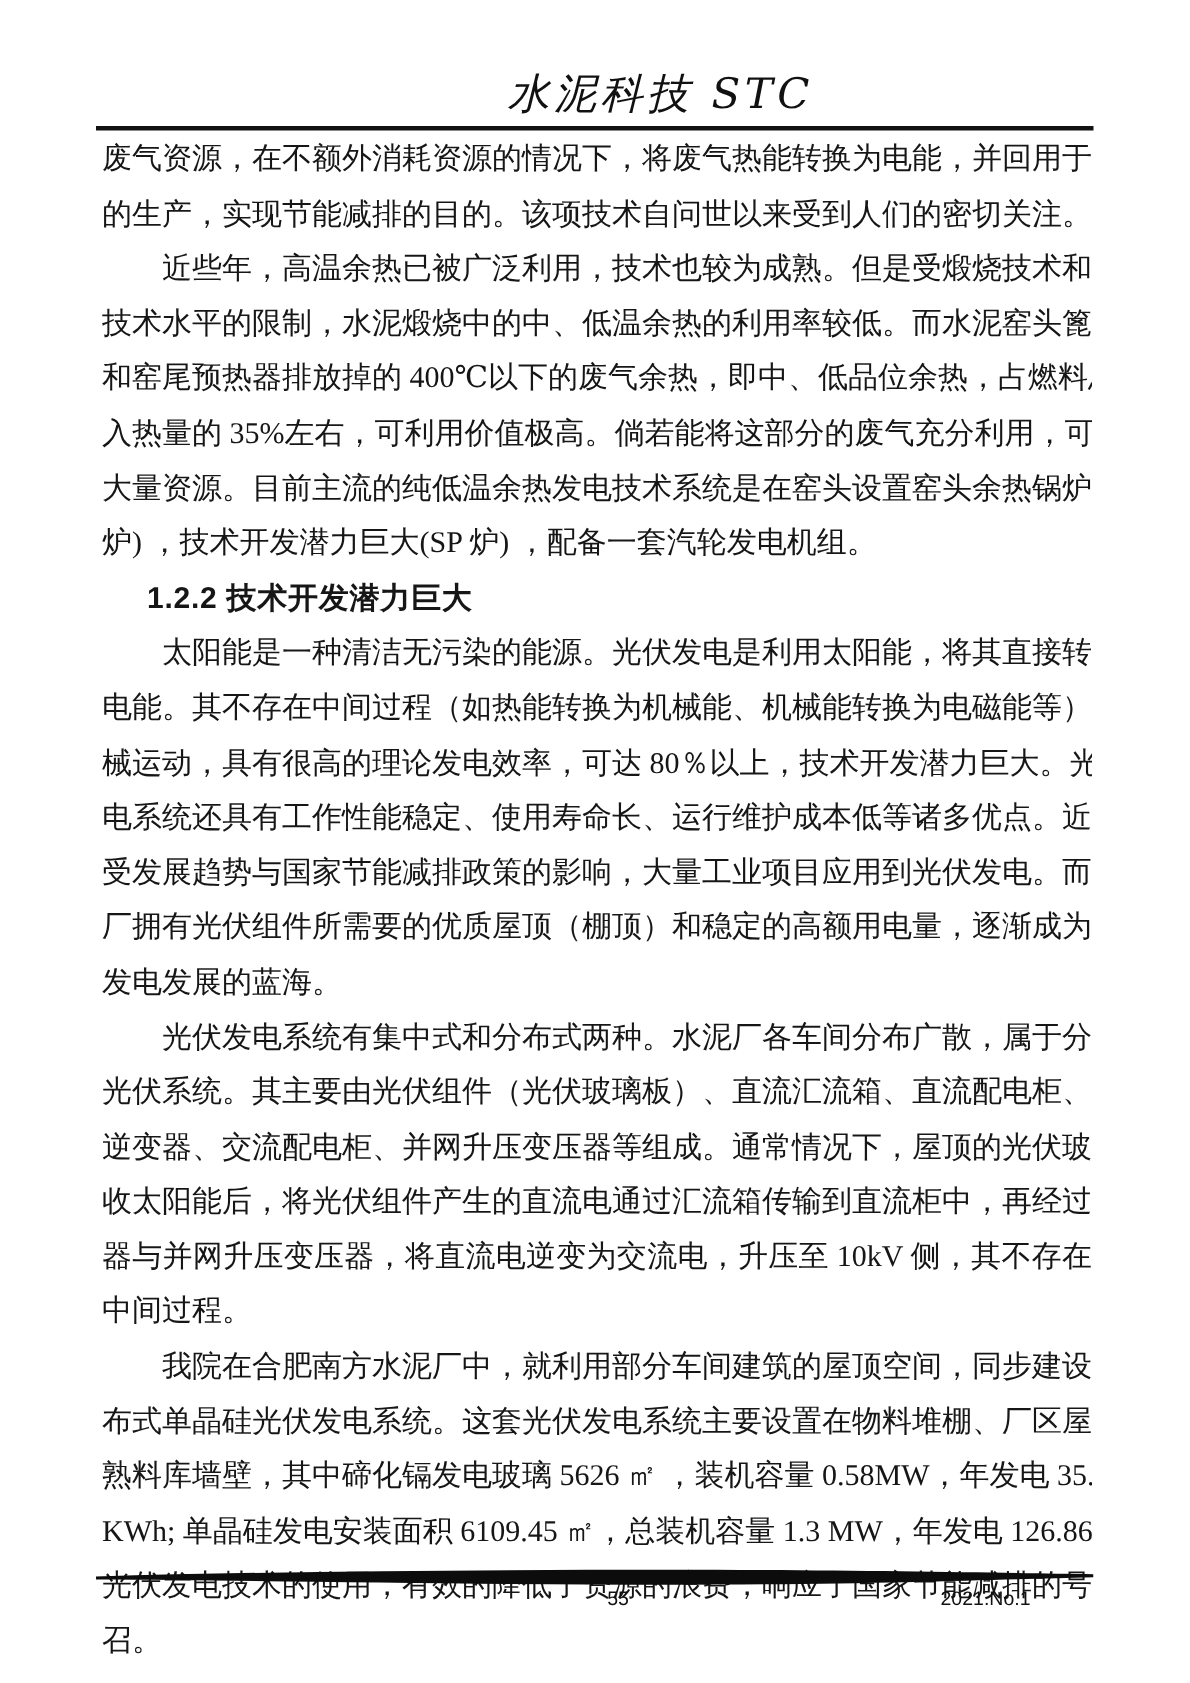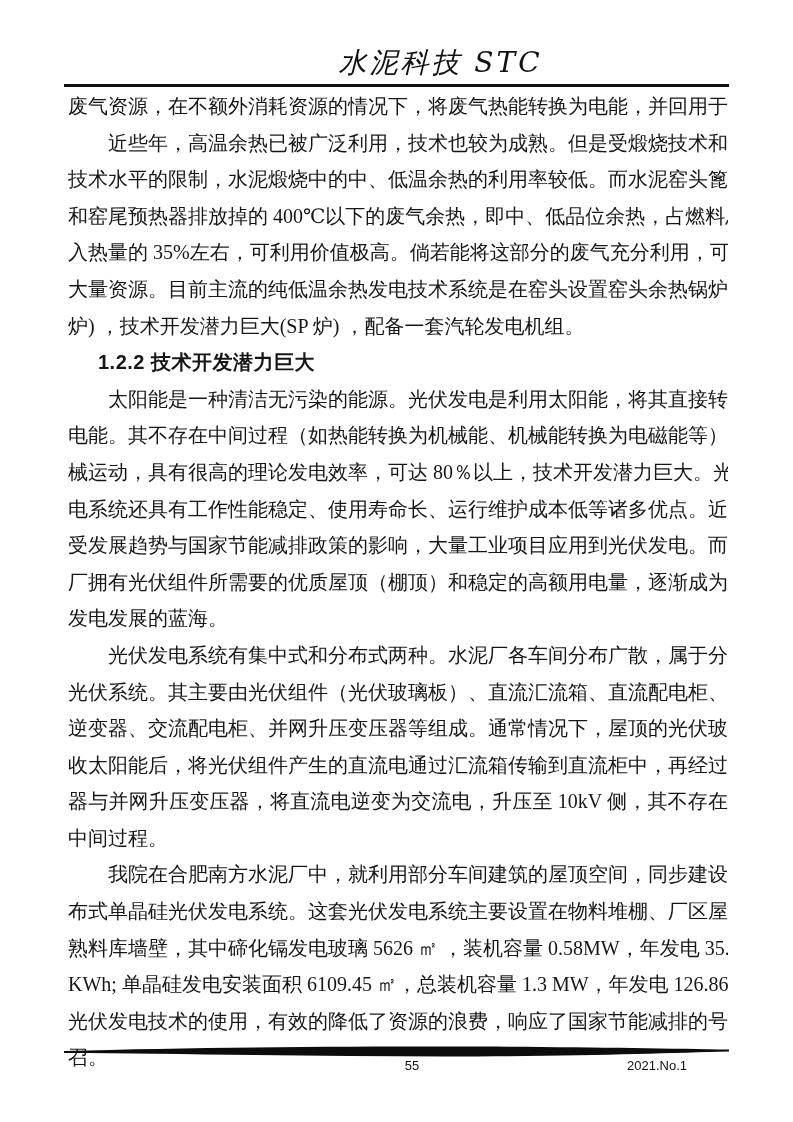--- a/index.html
+++ b/index.html
@@ -82,20 +82,21 @@
 <body>
 
 <div class="page">
 
   <div class="journal-title">水泥科技 STC</div>
 
   <div class="header-rule"></div>
 
   <div class="body-text">
       <div class="line">废气资源，在不额外消耗资源的情况下，将废气热能转换为电能，并回用于水泥</div>
+      <div class="line last">的生产，实现节能减排的目的。该项技术自问世以来受到人们的密切关注。</div>
       <div class="line indent">近些年，高温余热已被广泛利用，技术也较为成熟。但是受煅烧技术和节能</div>
       <div class="line">技术水平的限制，水泥煅烧中的中、低温余热的利用率较低。而水泥窑头篦 冷机</div>
       <div class="line">和窑尾预热器排放掉的 400℃以下的废气余热，即中、低品位余热，占燃料总输</div>
       <div class="line">入热量的 35%左右，可利用价值极高。倘若能将这部分的废气充分利用，可节约</div>
       <div class="line">大量资源。目前主流的纯低温余热发电技术系统是在窑头设置窑头余热锅炉(AQC</div>
       <div class="line last">炉) ，技术开发潜力巨大(SP 炉) ，配备一套汽轮发电机组。</div>
       <div class="heading">1.2.2 技术开发潜力巨大</div>
       <div class="line indent">太阳能是一种清洁无污染的能源。光伏发电是利用太阳能，将其直接转换为</div>
       <div class="line">电能。其不存在中间过程（如热能转换为机械能、机械能转换为电磁能等）和机</div>
       <div class="line">械运动，具有很高的理论发电效率，可达 80％以上，技术开发潜力巨大。光伏发</div>

